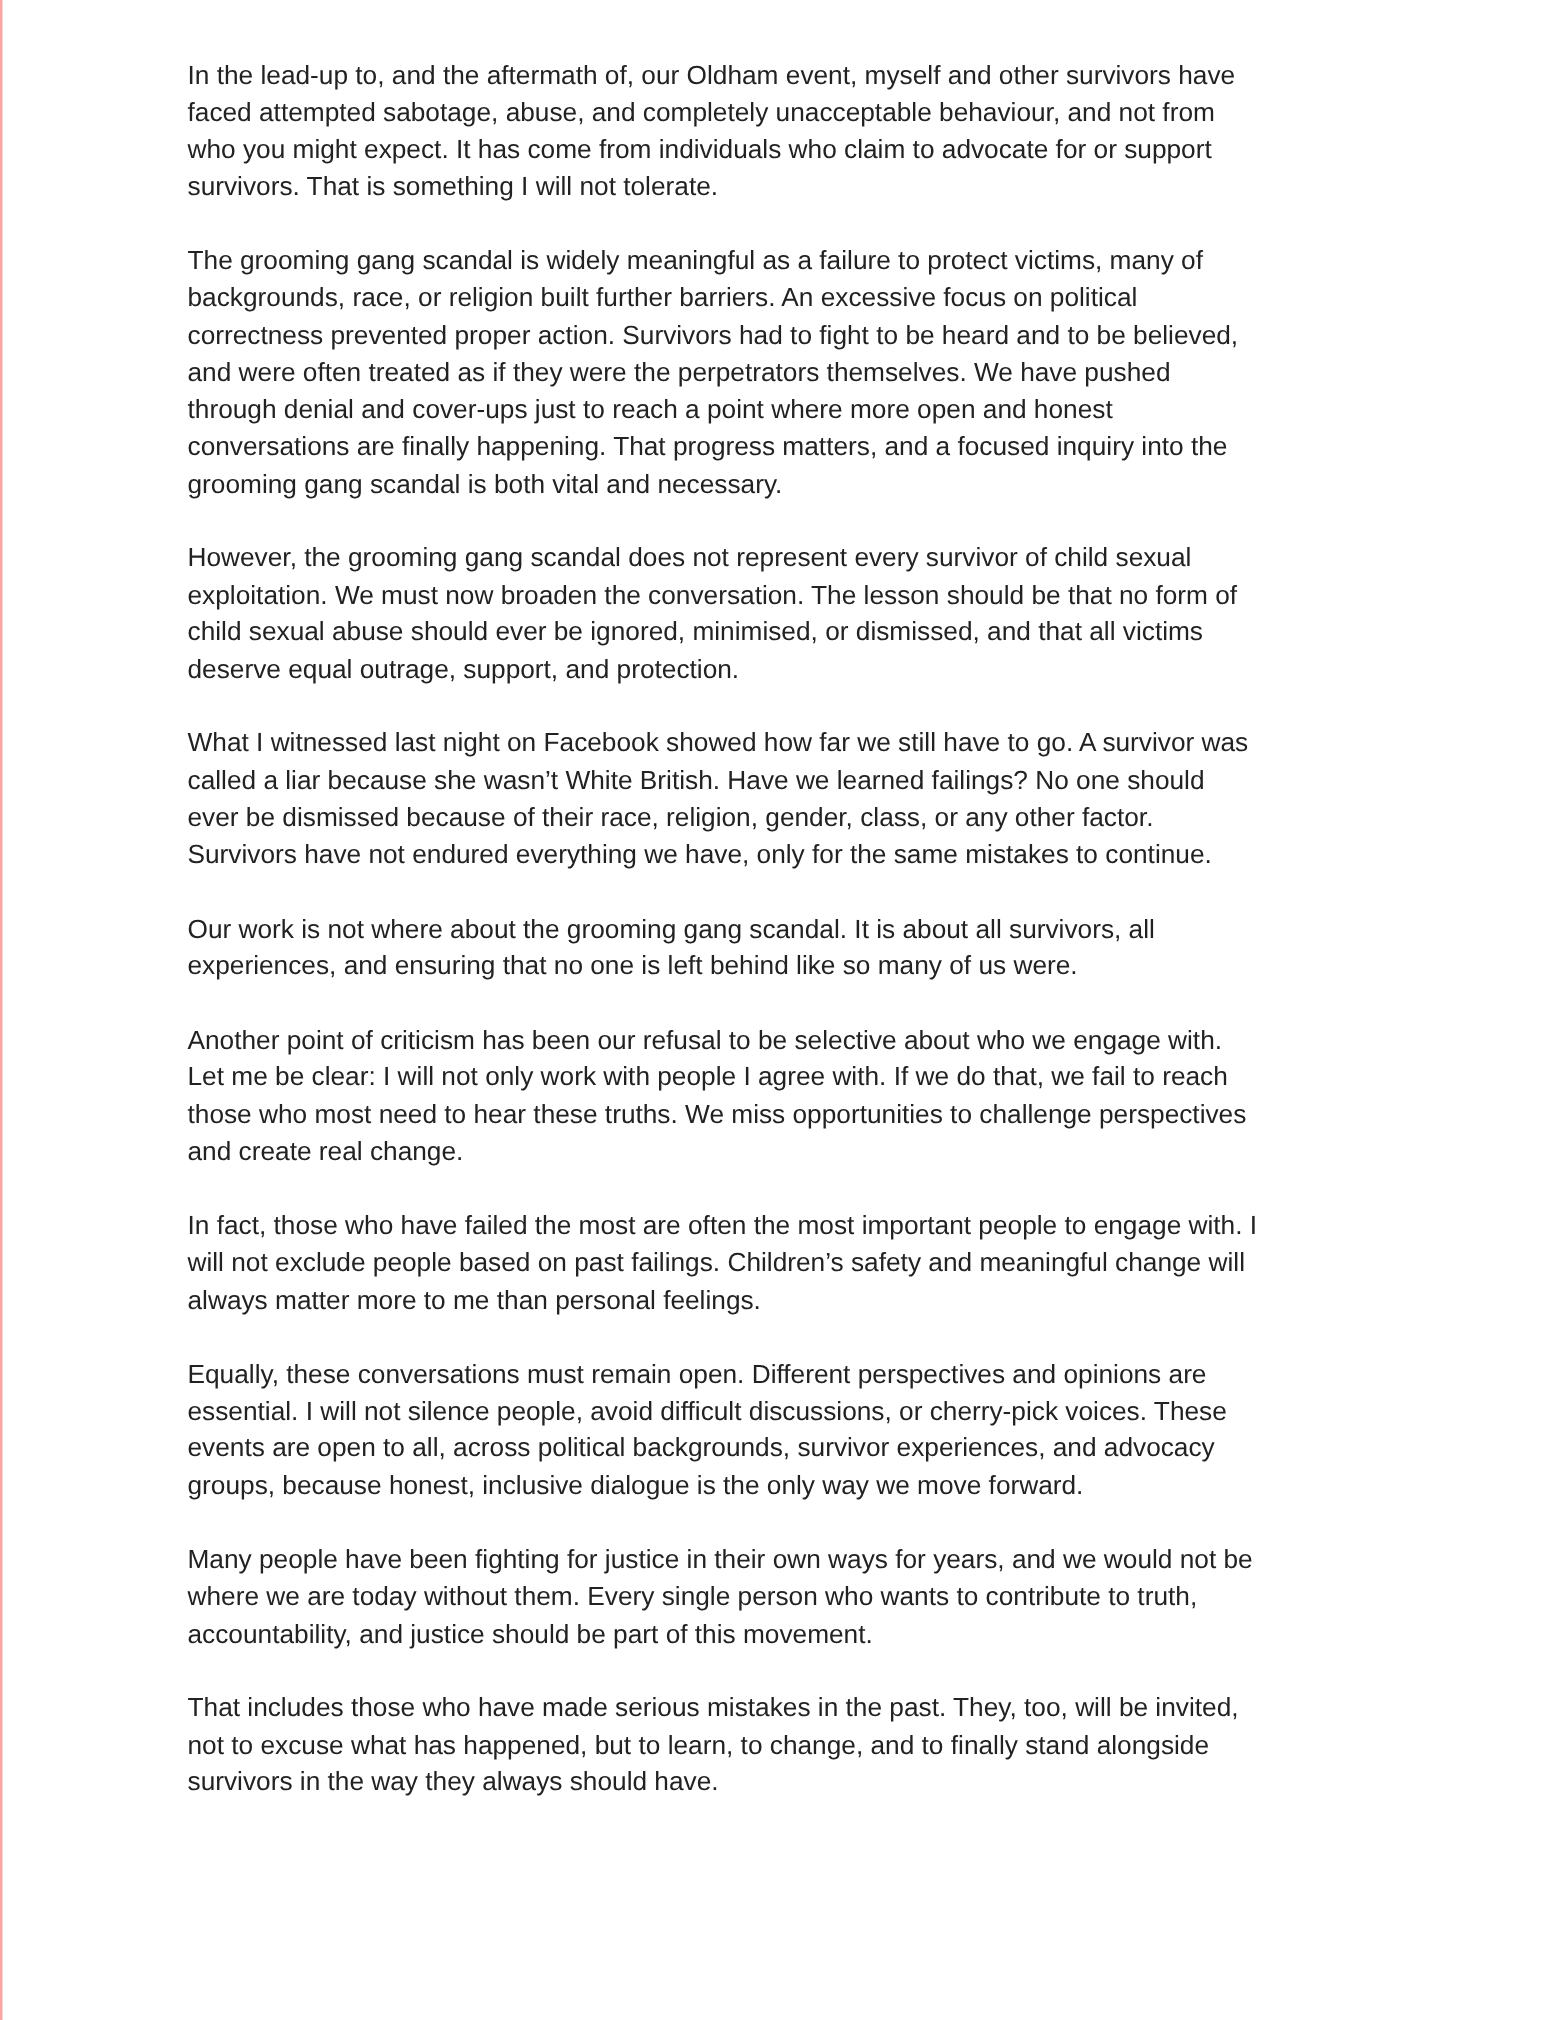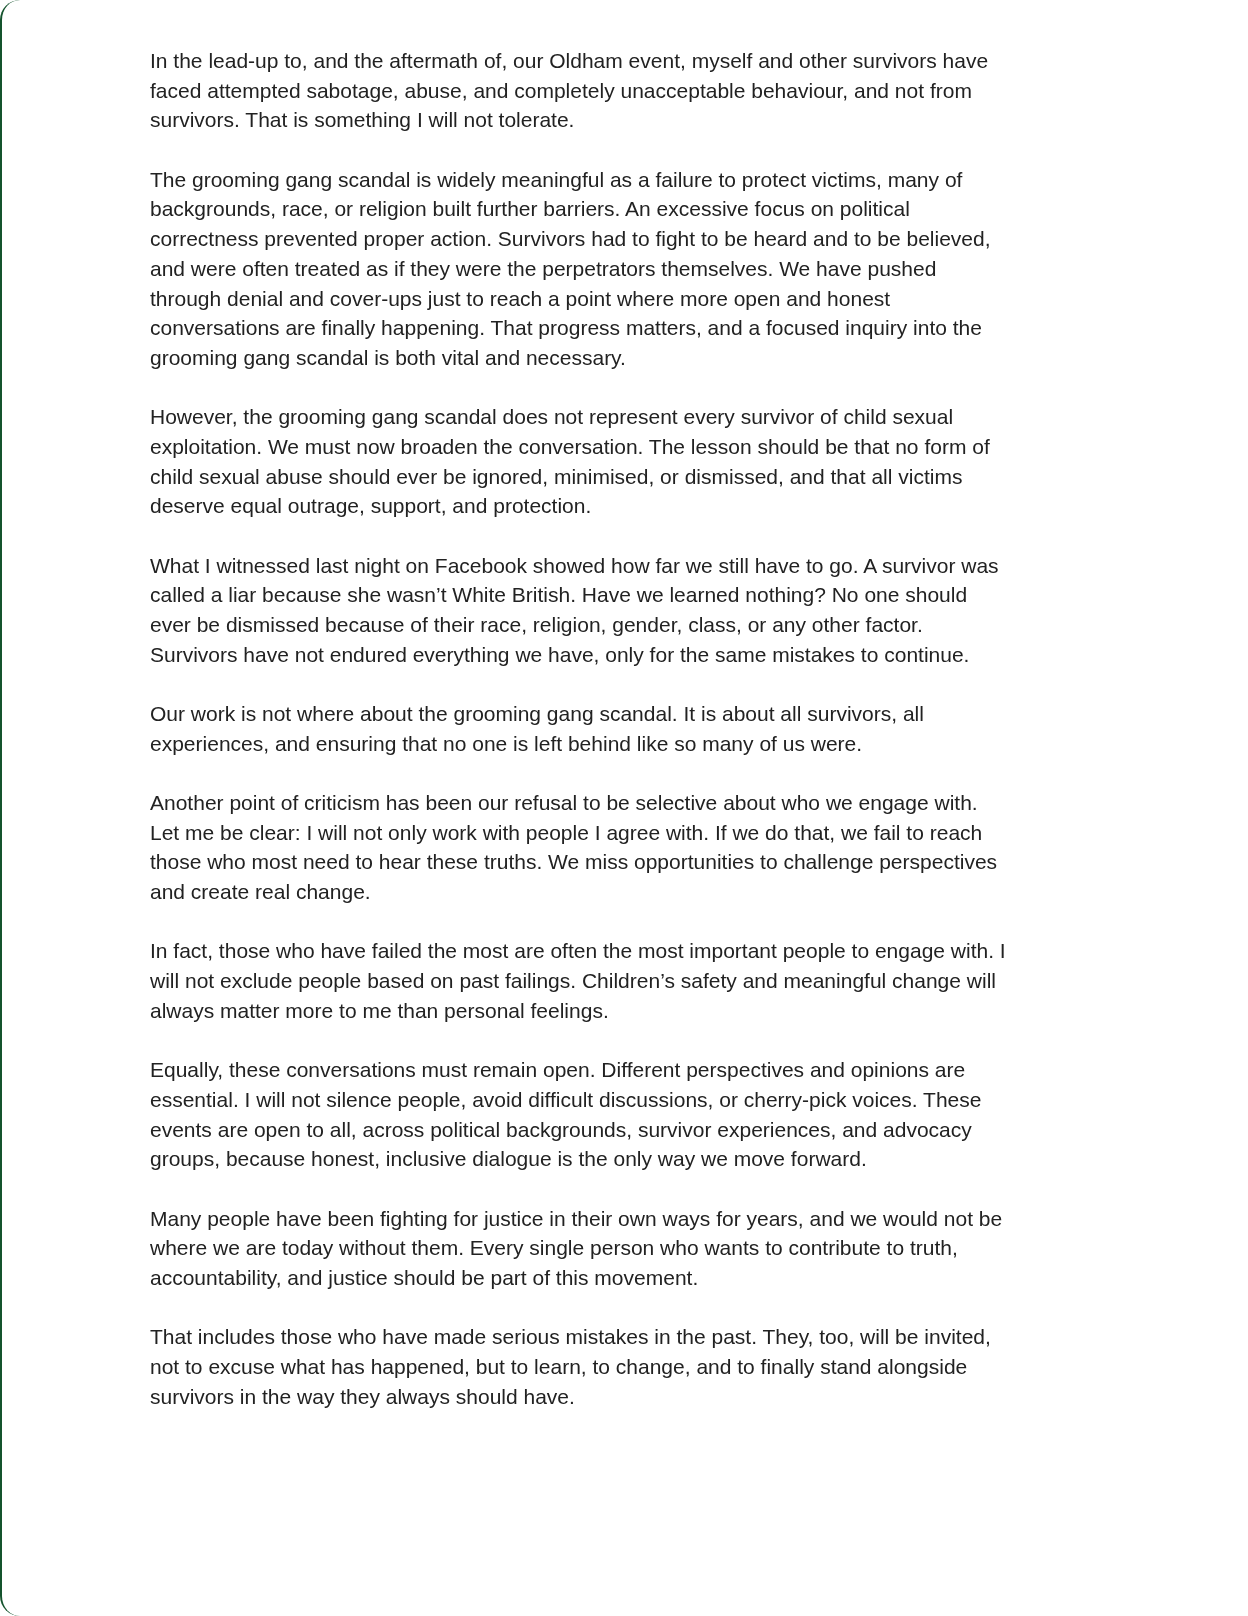--- a/index.html
+++ b/index.html
@@ -13,23 +13,22 @@
     position: relative;
     overflow: hidden;
   }
   .page {
     position: absolute;
     left: 0;
     top: 0;
     width: 1248px;
     height: 1616px;
     background: #ffffff;
-    border-left: 2px solid #14532d;
+    border-left: 2px solid #fca5a5;
     box-sizing: border-box;
-    border-radius: 20px;
   }
   .content {
     position: absolute;
     left: 148px;
     top: 46px;
     width: 1000px;
     font-family: "Liberation Sans", sans-serif;
     font-size: 21px;
     line-height: 29.7px;
     color: #222222;
@@ -45,20 +44,21 @@
 </style>
 </head>
 <body>
 
 <div class="page">
   <div class="content" id="content">
 
     <p class="para">
       <span class="line">In the lead-up to, and the aftermath of, our Oldham event, myself and other survivors have</span>
       <span class="line">faced attempted sabotage, abuse, and completely unacceptable behaviour, and not from</span>
+      <span class="line">who you might expect. It has come from individuals who claim to advocate for or support</span>
       <span class="line">survivors. That is something I will not tolerate.</span>
     </p>
 
     <p class="para">
       <span class="line">The grooming gang scandal is widely meaningful as a failure to protect victims, many of</span>
       <span class="line">backgrounds, race, or religion built further barriers. An excessive focus on political</span>
       <span class="line">correctness prevented proper action. Survivors had to fight to be heard and to be believed,</span>
       <span class="line">and were often treated as if they were the perpetrators themselves. We have pushed</span>
       <span class="line">through denial and cover-ups just to reach a point where more open and honest</span>
       <span class="line">conversations are finally happening. That progress matters, and a focused inquiry into the</span>
@@ -67,21 +67,21 @@
 
     <p class="para">
       <span class="line">However, the grooming gang scandal does not represent every survivor of child sexual</span>
       <span class="line">exploitation. We must now broaden the conversation. The lesson should be that no form of</span>
       <span class="line">child sexual abuse should ever be ignored, minimised, or dismissed, and that all victims</span>
       <span class="line">deserve equal outrage, support, and protection.</span>
     </p>
 
     <p class="para">
       <span class="line">What I witnessed last night on Facebook showed how far we still have to go. A survivor was</span>
-      <span class="line">called a liar because she wasn’t White British. Have we learned nothing? No one should</span>
+      <span class="line">called a liar because she wasn’t White British. Have we learned failings? No one should</span>
       <span class="line">ever be dismissed because of their race, religion, gender, class, or any other factor.</span>
       <span class="line">Survivors have not endured everything we have, only for the same mistakes to continue.</span>
     </p>
 
     <p class="para">
       <span class="line">Our work is not where about the grooming gang scandal. It is about all survivors, all</span>
       <span class="line">experiences, and ensuring that no one is left behind like so many of us were.</span>
     </p>
 
     <p class="para">

